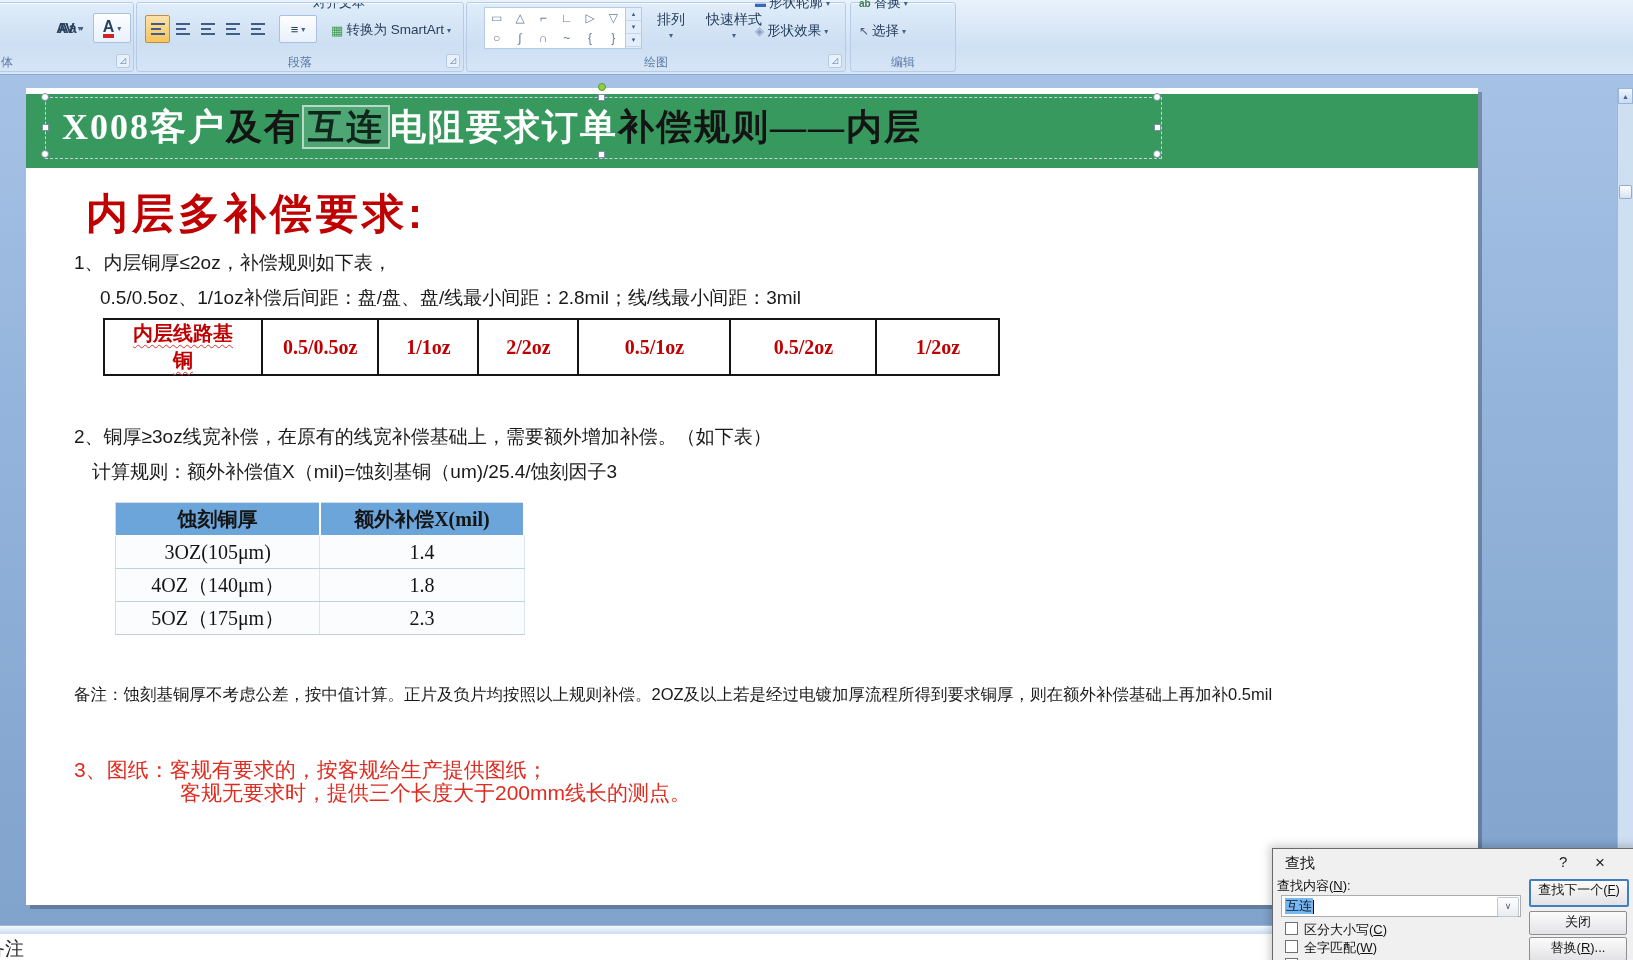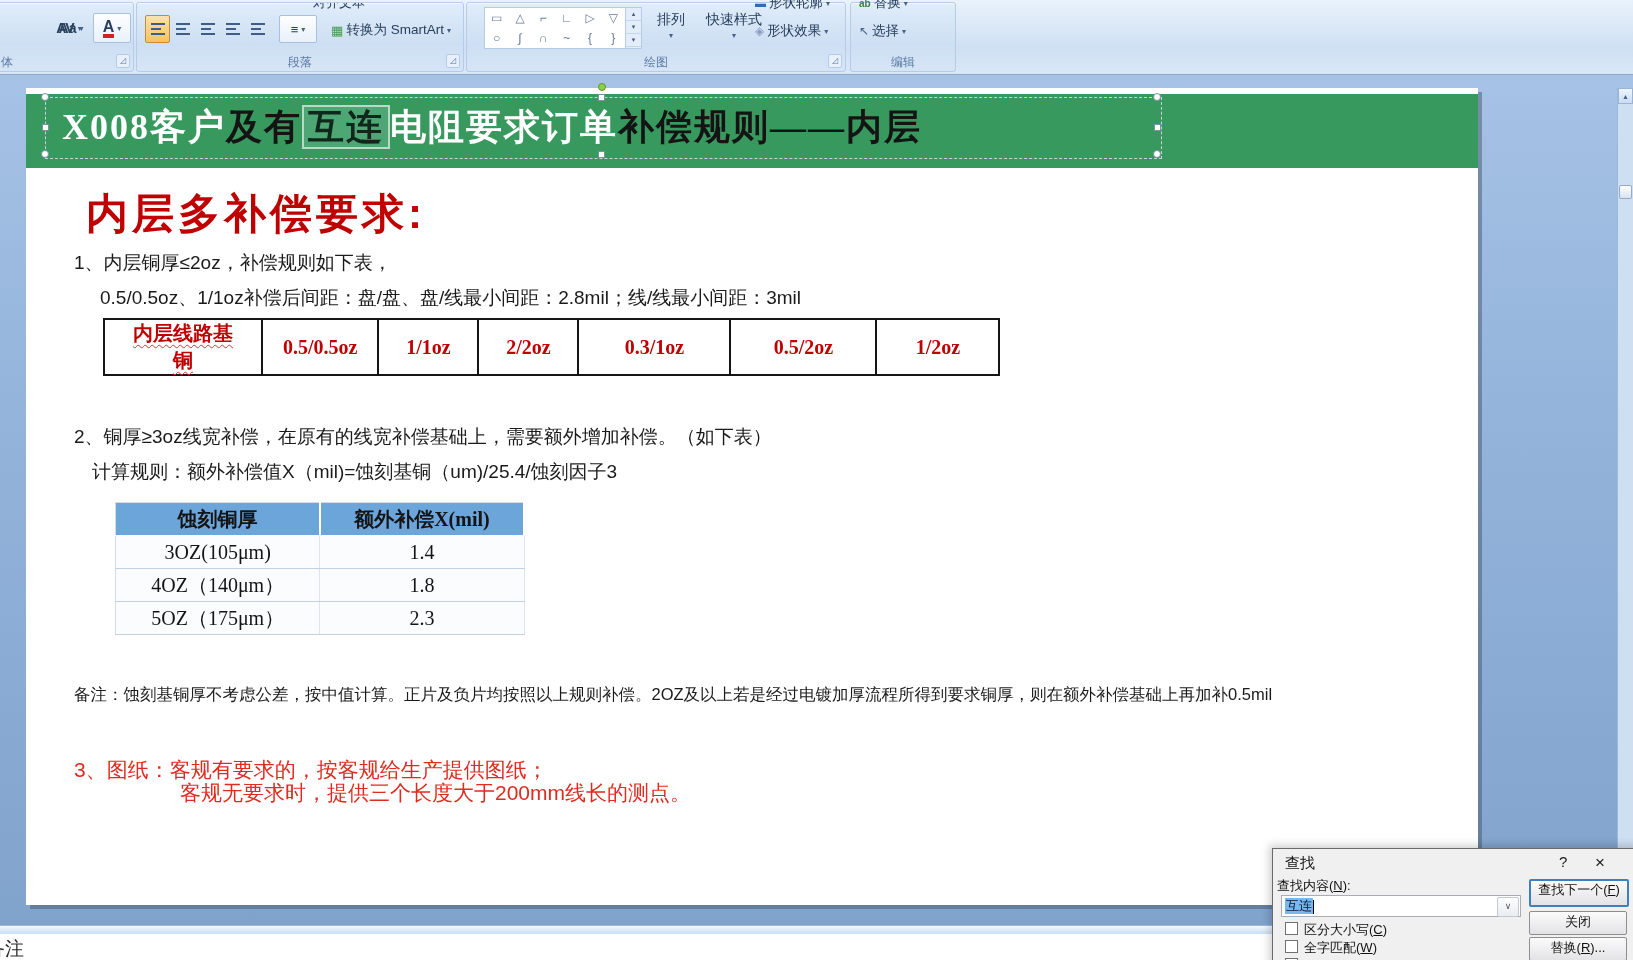--- a/index.html
+++ b/index.html
@@ -252,21 +252,21 @@
         <col style="width:152px">
         <col style="width:146px">
         <col style="width:123px">
     </colgroup>
     <tbody>
         <tr>
       <td><span class="wavy">内层线路基铜</span></td>
       <td>0.5/0.5oz</td>
       <td>1/1oz</td>
       <td>2/2oz</td>
-      <td>0.3/1oz</td>
+      <td>0.5/1oz</td>
       <td>0.5/2oz</td>
       <td>1/2oz</td>
     </tr>
   </tbody>
     </table>
 
   <div class="ptext" style="left:74px;top:424px;">2、铜厚≥3oz线宽补偿，在原有的线宽补偿基础上，需要额外增加补偿。（如下表）</div>
   <div class="ptext" style="left:92px;top:459px;text-align:center;">计算规则：额外补偿值X（mil)=蚀刻基铜（um)/25.4/蚀刻因子3</div>
 
   <table id="table2">

